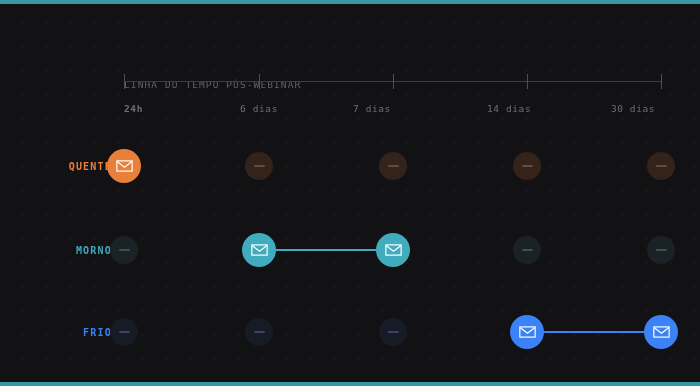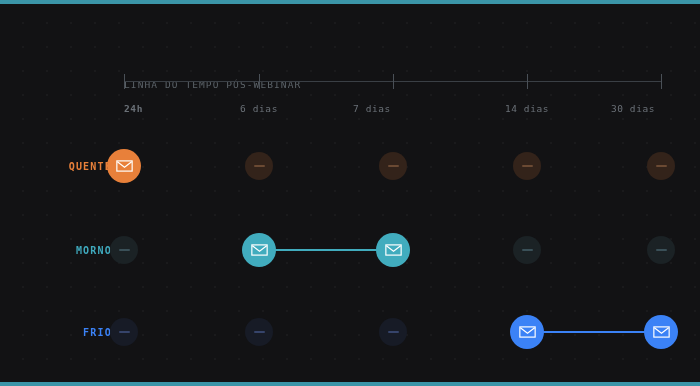--- a/index.html
+++ b/index.html
@@ -121,21 +121,21 @@
   <div id="axis-line"></div>
 
   <div id="axis-ticks">
       <div class="axis-tick" style="left: 124px; background: rgb(74, 80, 87);"></div>
       <div class="axis-label" style="color: rgb(106, 112, 119); left: 124px; font-weight: bold;">24h</div>
       <div class="axis-tick" style="left: 259px; background: rgb(74, 80, 87);"></div>
       <div class="axis-label" style="color: rgb(106, 112, 119); left: 219px; width: 80px; text-align: center;">6 dias</div>
       <div class="axis-tick" style="left: 393px; background: rgb(74, 80, 87);"></div>
       <div class="axis-label" style="color: rgb(106, 112, 119); left: 353px; width: 80px; text-align: left;">7 dias</div>
       <div class="axis-tick" style="left: 527px; background: rgb(74, 80, 87);"></div>
-      <div class="axis-label" style="color: rgb(106, 112, 119); left: 487px; width: 80px; text-align: center;">14 dias</div>
+      <div class="axis-label" style="color: rgb(106, 112, 119); left: 487px; width: 80px; text-align: left;">14 dias</div>
       <div class="axis-tick" style="left: 661px; background: rgb(74, 80, 87);"></div>
       <div class="axis-label" style="color: rgb(106, 112, 119); left: 605px; text-align: center; width: 56px;">30 dias</div>
     </div>
 
   <div id="rows-layer">
       <div class="row" style="top: 162px;">
         <div class="row-label" style="color: rgb(232, 128, 58);">QUENTE</div>
         <div class="node active" style="left: 124px; background: rgb(232, 128, 58);">
           <svg class="env" viewBox="0 0 20 14">
             <rect x="1" y="1" width="18" height="12" fill="none" stroke="#ffffff" stroke-width="1.4"></rect>

